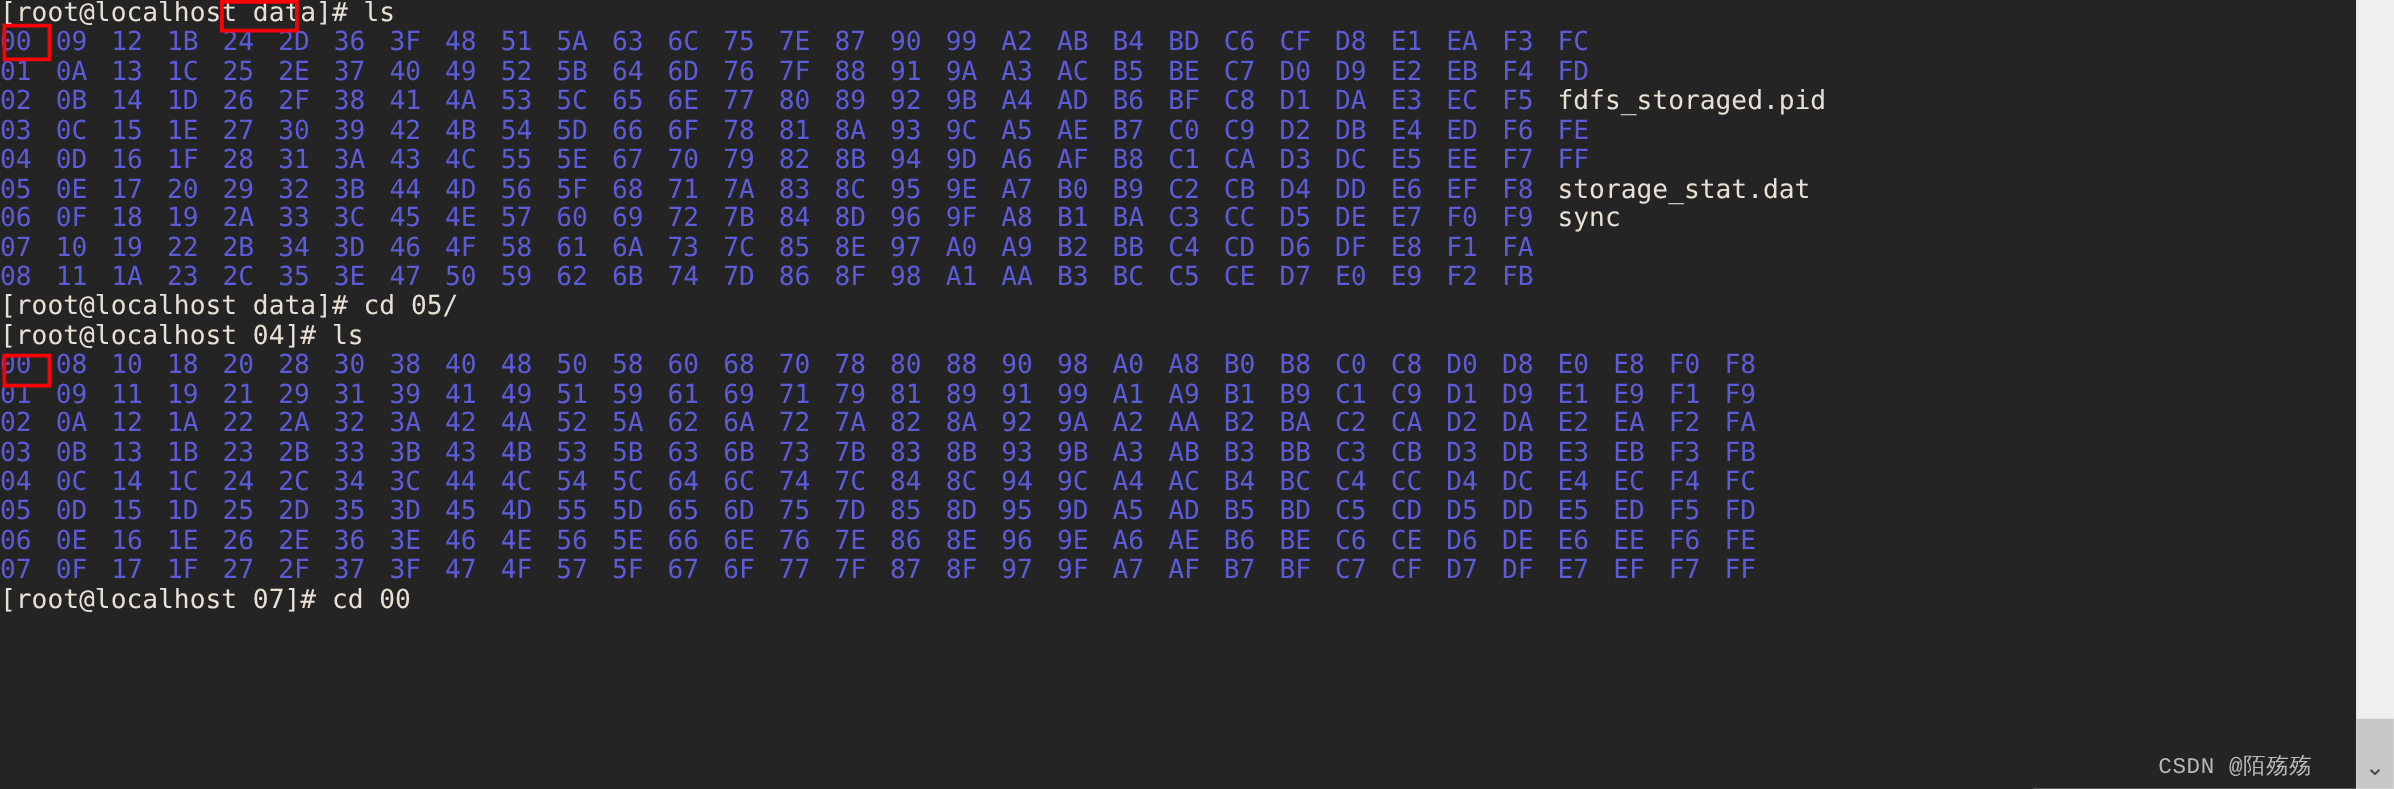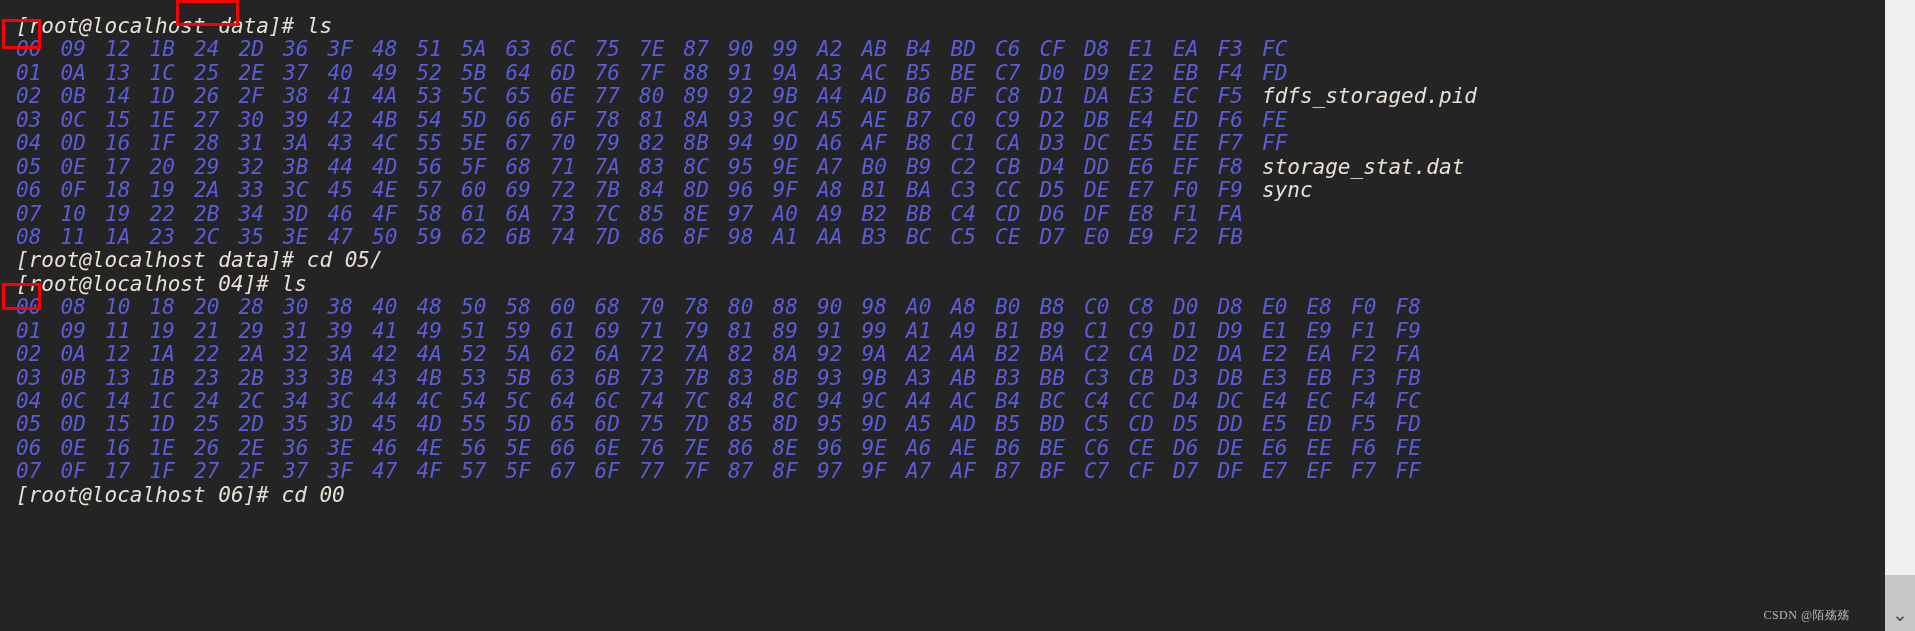--- a/index.html
+++ b/index.html
@@ -19,22 +19,21 @@
     top: 0;
     width: 1885px;
     height: 631px;
     background: #242424;
     overflow: hidden;
   }
   .term-body {
     position: absolute;
     left: 0;
     top: -1px;
-    padding: 16px;
-    font-style: italic;
+    padding: 0;
   }
   .line {
     height: 23.45px;
     line-height: 23.45px;
     white-space: pre;
     font-size: 21px;
     letter-spacing: 0px;
     font-family: "DejaVu Sans Mono", "Liberation Mono", monospace;
   }
   .prompt-line {
@@ -108,22 +107,22 @@
     font-size: 19px;
     line-height: 20px;
     text-align: center;
   }
   
   #watermark {
     position: absolute;
     right: 35px;
     bottom: 7px;
     color: #b9b9b9;
-    font-size: 12px;
-    font-family: Liberation Serif, serif;
+    font-size: 18px;
+    font-family: Liberation Mono, monospace;
     white-space: nowrap;
     letter-spacing: 0.5px;
   }
 </style>
 </head>
 <body>
 
 <div id="terminal">
   <div class="term-body" id="term-body">
       <div class="line prompt-line"><span>[root@localhost data]# ls</span></div>
@@ -139,21 +138,21 @@
       <div class="line prompt-line"><span>[root@localhost data]# cd 05/</span></div>
       <div class="line prompt-line"><span>[root@localhost 04]# ls</span></div>
       <div class="line dir-line"><span class="cell">00</span><span class="cell">08</span><span class="cell">10</span><span class="cell">18</span><span class="cell">20</span><span class="cell">28</span><span class="cell">30</span><span class="cell">38</span><span class="cell">40</span><span class="cell">48</span><span class="cell">50</span><span class="cell">58</span><span class="cell">60</span><span class="cell">68</span><span class="cell">70</span><span class="cell">78</span><span class="cell">80</span><span class="cell">88</span><span class="cell">90</span><span class="cell">98</span><span class="cell">A0</span><span class="cell">A8</span><span class="cell">B0</span><span class="cell">B8</span><span class="cell">C0</span><span class="cell">C8</span><span class="cell">D0</span><span class="cell">D8</span><span class="cell">E0</span><span class="cell">E8</span><span class="cell">F0</span><span class="cell">F8</span></div>
       <div class="line dir-line"><span class="cell">01</span><span class="cell">09</span><span class="cell">11</span><span class="cell">19</span><span class="cell">21</span><span class="cell">29</span><span class="cell">31</span><span class="cell">39</span><span class="cell">41</span><span class="cell">49</span><span class="cell">51</span><span class="cell">59</span><span class="cell">61</span><span class="cell">69</span><span class="cell">71</span><span class="cell">79</span><span class="cell">81</span><span class="cell">89</span><span class="cell">91</span><span class="cell">99</span><span class="cell">A1</span><span class="cell">A9</span><span class="cell">B1</span><span class="cell">B9</span><span class="cell">C1</span><span class="cell">C9</span><span class="cell">D1</span><span class="cell">D9</span><span class="cell">E1</span><span class="cell">E9</span><span class="cell">F1</span><span class="cell">F9</span></div>
       <div class="line dir-line"><span class="cell">02</span><span class="cell">0A</span><span class="cell">12</span><span class="cell">1A</span><span class="cell">22</span><span class="cell">2A</span><span class="cell">32</span><span class="cell">3A</span><span class="cell">42</span><span class="cell">4A</span><span class="cell">52</span><span class="cell">5A</span><span class="cell">62</span><span class="cell">6A</span><span class="cell">72</span><span class="cell">7A</span><span class="cell">82</span><span class="cell">8A</span><span class="cell">92</span><span class="cell">9A</span><span class="cell">A2</span><span class="cell">AA</span><span class="cell">B2</span><span class="cell">BA</span><span class="cell">C2</span><span class="cell">CA</span><span class="cell">D2</span><span class="cell">DA</span><span class="cell">E2</span><span class="cell">EA</span><span class="cell">F2</span><span class="cell">FA</span></div>
       <div class="line dir-line"><span class="cell">03</span><span class="cell">0B</span><span class="cell">13</span><span class="cell">1B</span><span class="cell">23</span><span class="cell">2B</span><span class="cell">33</span><span class="cell">3B</span><span class="cell">43</span><span class="cell">4B</span><span class="cell">53</span><span class="cell">5B</span><span class="cell">63</span><span class="cell">6B</span><span class="cell">73</span><span class="cell">7B</span><span class="cell">83</span><span class="cell">8B</span><span class="cell">93</span><span class="cell">9B</span><span class="cell">A3</span><span class="cell">AB</span><span class="cell">B3</span><span class="cell">BB</span><span class="cell">C3</span><span class="cell">CB</span><span class="cell">D3</span><span class="cell">DB</span><span class="cell">E3</span><span class="cell">EB</span><span class="cell">F3</span><span class="cell">FB</span></div>
       <div class="line dir-line"><span class="cell">04</span><span class="cell">0C</span><span class="cell">14</span><span class="cell">1C</span><span class="cell">24</span><span class="cell">2C</span><span class="cell">34</span><span class="cell">3C</span><span class="cell">44</span><span class="cell">4C</span><span class="cell">54</span><span class="cell">5C</span><span class="cell">64</span><span class="cell">6C</span><span class="cell">74</span><span class="cell">7C</span><span class="cell">84</span><span class="cell">8C</span><span class="cell">94</span><span class="cell">9C</span><span class="cell">A4</span><span class="cell">AC</span><span class="cell">B4</span><span class="cell">BC</span><span class="cell">C4</span><span class="cell">CC</span><span class="cell">D4</span><span class="cell">DC</span><span class="cell">E4</span><span class="cell">EC</span><span class="cell">F4</span><span class="cell">FC</span></div>
       <div class="line dir-line"><span class="cell">05</span><span class="cell">0D</span><span class="cell">15</span><span class="cell">1D</span><span class="cell">25</span><span class="cell">2D</span><span class="cell">35</span><span class="cell">3D</span><span class="cell">45</span><span class="cell">4D</span><span class="cell">55</span><span class="cell">5D</span><span class="cell">65</span><span class="cell">6D</span><span class="cell">75</span><span class="cell">7D</span><span class="cell">85</span><span class="cell">8D</span><span class="cell">95</span><span class="cell">9D</span><span class="cell">A5</span><span class="cell">AD</span><span class="cell">B5</span><span class="cell">BD</span><span class="cell">C5</span><span class="cell">CD</span><span class="cell">D5</span><span class="cell">DD</span><span class="cell">E5</span><span class="cell">ED</span><span class="cell">F5</span><span class="cell">FD</span></div>
       <div class="line dir-line"><span class="cell">06</span><span class="cell">0E</span><span class="cell">16</span><span class="cell">1E</span><span class="cell">26</span><span class="cell">2E</span><span class="cell">36</span><span class="cell">3E</span><span class="cell">46</span><span class="cell">4E</span><span class="cell">56</span><span class="cell">5E</span><span class="cell">66</span><span class="cell">6E</span><span class="cell">76</span><span class="cell">7E</span><span class="cell">86</span><span class="cell">8E</span><span class="cell">96</span><span class="cell">9E</span><span class="cell">A6</span><span class="cell">AE</span><span class="cell">B6</span><span class="cell">BE</span><span class="cell">C6</span><span class="cell">CE</span><span class="cell">D6</span><span class="cell">DE</span><span class="cell">E6</span><span class="cell">EE</span><span class="cell">F6</span><span class="cell">FE</span></div>
       <div class="line dir-line"><span class="cell">07</span><span class="cell">0F</span><span class="cell">17</span><span class="cell">1F</span><span class="cell">27</span><span class="cell">2F</span><span class="cell">37</span><span class="cell">3F</span><span class="cell">47</span><span class="cell">4F</span><span class="cell">57</span><span class="cell">5F</span><span class="cell">67</span><span class="cell">6F</span><span class="cell">77</span><span class="cell">7F</span><span class="cell">87</span><span class="cell">8F</span><span class="cell">97</span><span class="cell">9F</span><span class="cell">A7</span><span class="cell">AF</span><span class="cell">B7</span><span class="cell">BF</span><span class="cell">C7</span><span class="cell">CF</span><span class="cell">D7</span><span class="cell">DF</span><span class="cell">E7</span><span class="cell">EF</span><span class="cell">F7</span><span class="cell">FF</span></div>
-      <div class="line prompt-line"><span>[root@localhost 06]# cd 00</span></div>
+      <div class="line prompt-line"><span>[root@localhost 07]# cd 00</span></div>
     </div>
 
   <div class="redbox" id="redbox-data"></div>
   <div class="redbox" id="redbox-first00"></div>
   <div class="redbox" id="redbox-second00"></div>
 
   <div id="watermark">CSDN @陌殇殇</div>
 </div>
 
 <div id="scrollbar-track">

